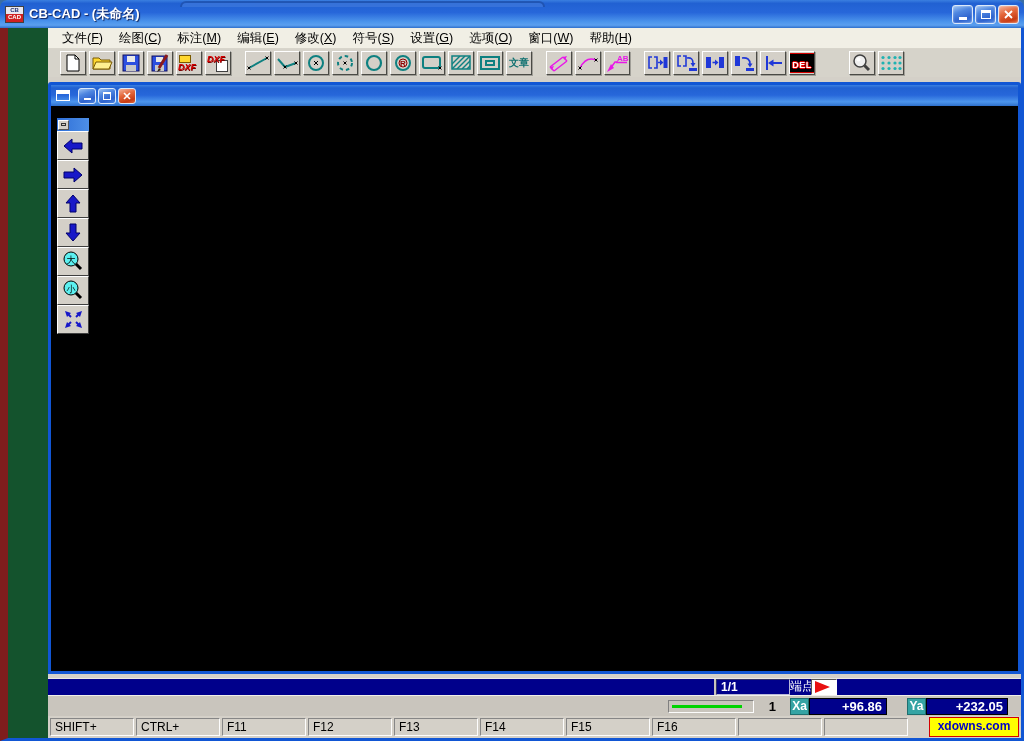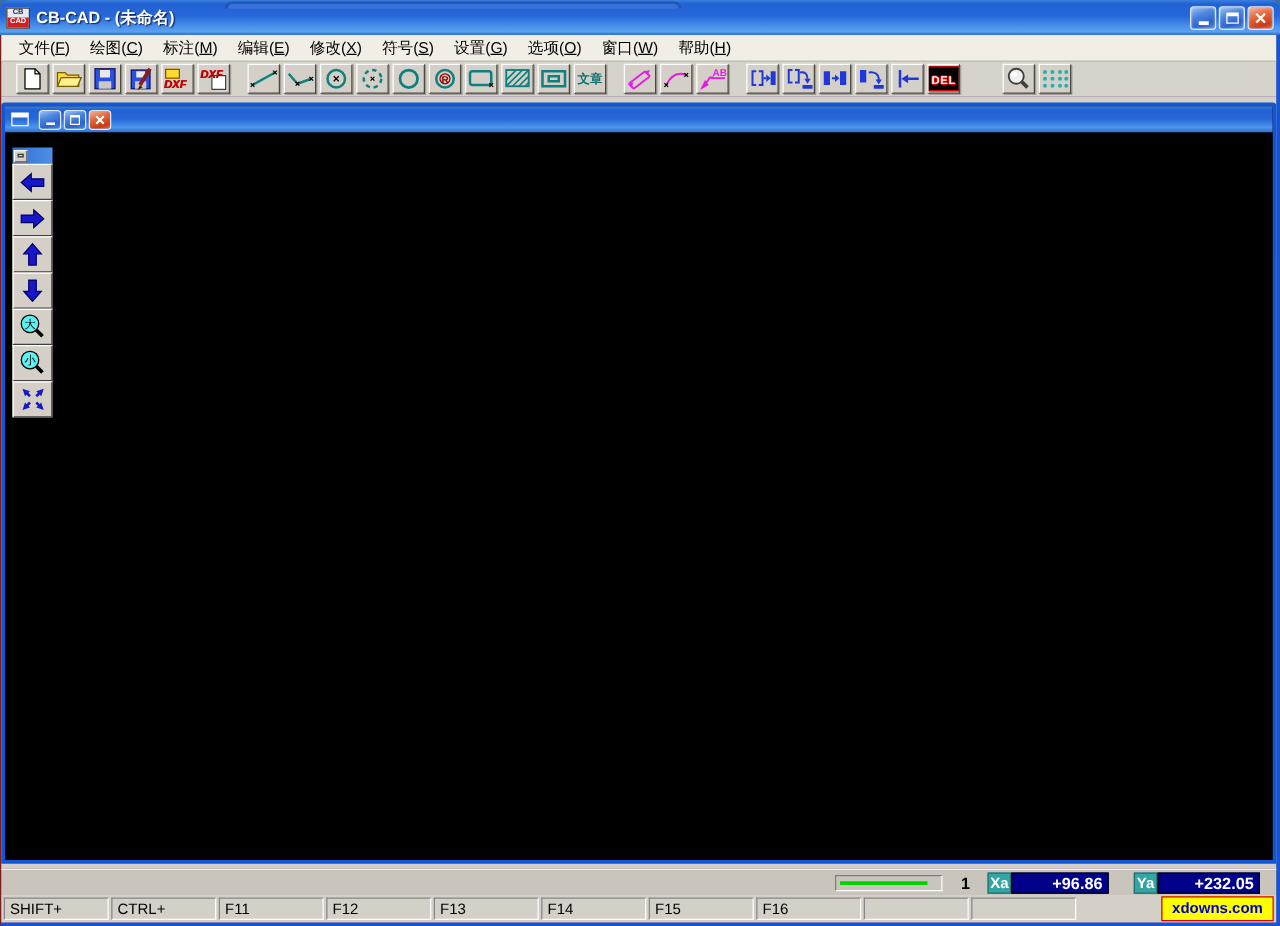--- a/index.html
+++ b/index.html
@@ -25,22 +25,22 @@
   .ctl { width:21px; height:19px; margin-left:2px; border-radius:3px; border:1px solid #DCE9FA;
     display:flex; align-items:center; justify-content:center;
     background:linear-gradient(160deg,#9CC2F2 0%,#4E86E0 35%,#2E63CE 72%,#4E86E0 100%);
     box-shadow:inset 0 0 2px rgba(255,255,255,.6); cursor:default; }
   .ctl.close { background:linear-gradient(160deg,#F3B39B 0%,#E4683C 40%,#C83C14 78%,#E06A40 100%); }
   .g-min { width:8px; height:3px; background:#fff; align-self:flex-end; margin-bottom:3px; }
   .g-max { width:10px; height:9px; border:1px solid #fff; border-top:3px solid #fff; }
 
   
   .bodyframe { flex:1; min-height:0; display:flex; flex-direction:column;
-    border-left:1px solid #7f1d1d; border-right:3px solid #1156D4; border-bottom:3px solid #1156D4;
-    background:#4c1d95; }
+    border-left:8px solid #7f1d1d; border-right:3px solid #1156D4; border-bottom:3px solid #1156D4;
+    background:#14532d;padding-left:40px; }
 
   
   .menubar { height:21px; flex:none; background:#F1EFE5; border-bottom:1px solid #D8D5CB;
     display:flex; align-items:center; padding-left:6px; font-size:12.5px; color:#000; }
   .mi { padding:2px 8px; cursor:default; white-space:nowrap; }
   .mi .acc { text-decoration:underline; }
 
   
   .toolbar { height:28px; flex:none; background:#D6D3CA; display:flex; align-items:center;
     padding-left:12px; }
@@ -460,20 +460,29 @@
                     <polygon points="18,18 16,12 12,16"></polygon>
                   </g>
                 </svg>
             </div>
           </div>
 
         </div>
       </div>
     </div>
 
+    <div class="status-navy">
+      <div class="sn-left"></div>
+      <div class="sn-page">1/1</div>
+      <div class="sn-snap">端点</div>
+      <div class="sn-flag">
+        <span class="flag-tri"></span>
+      </div>
+      <div class="sn-right"></div>
+    </div>
 
     <div class="status-gray">
       <div class="sg-left"></div>
       <div class="sg-progress">
         <span class="bar"></span>
       </div>
       <div class="sg-one">1</div>
       <div class="coord-label">Xa</div>
       <div class="coord-value xv">+96.86</div>
       <div class="coord-label ygap">Ya</div>

